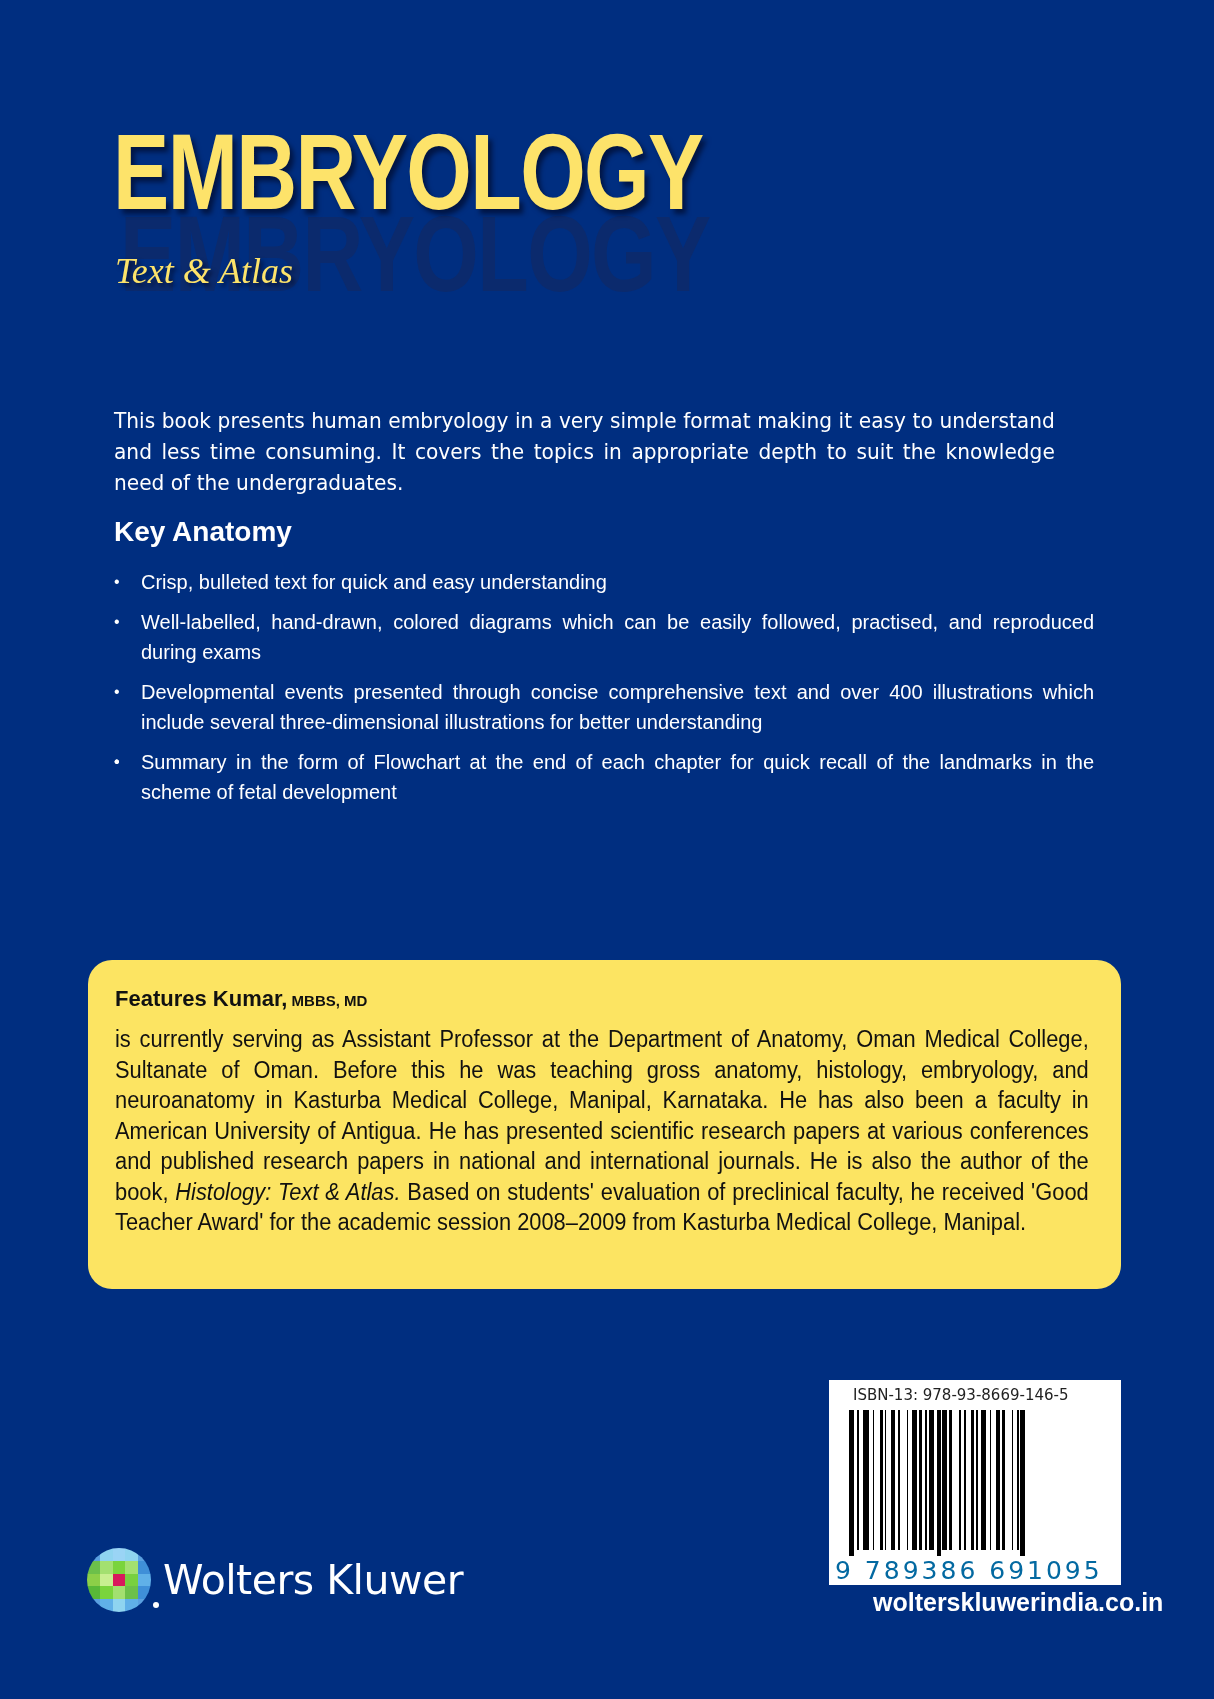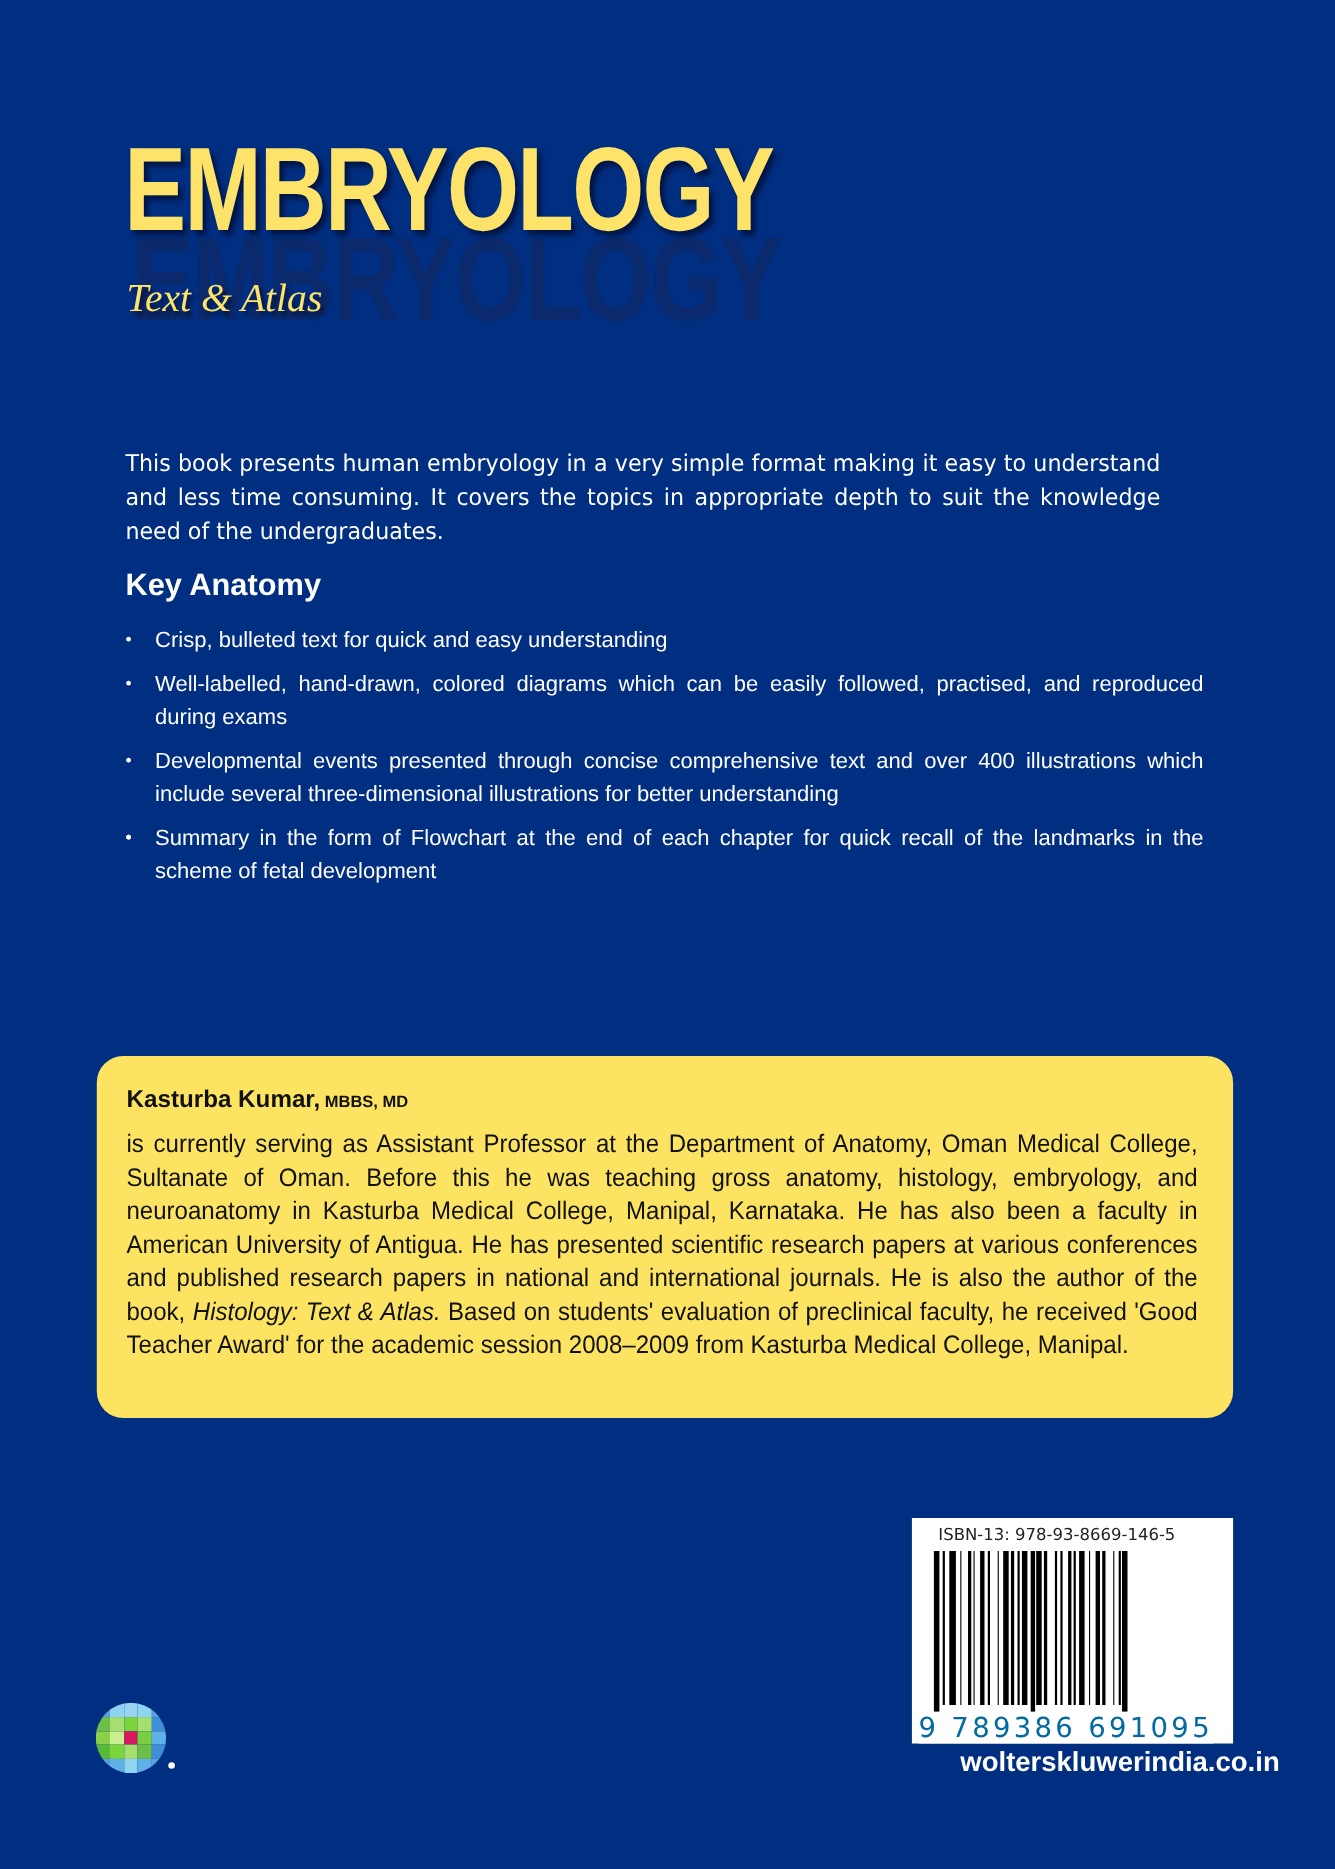--- a/index.html
+++ b/index.html
@@ -132,21 +132,21 @@
 <ul class="features">
   <li><span class="bullet">•</span><span>Crisp, bulleted text for quick and easy understanding</span></li>
   <li><span class="bullet">•</span><span>Well-labelled, hand-drawn, colored diagrams which can be easily followed, practised, and reproduced during exams</span></li>
   <li><span class="bullet">•</span><span>Developmental events presented through concise comprehensive text and over 400 illustrations which include several three-dimensional illustrations for better understanding</span></li>
   <li><span class="bullet">•</span></li>
   <li><span class="bullet">•</span><span>Summary in the form of Flowchart at the end of each chapter for quick recall of the landmarks in the scheme of fetal development</span></li>
 </ul>
 
 <div class="author-box">
   <div class="author-name">
-    <span>Kasturba Kumar,</span><span class="author-cred"> MBBS, MD</span>
+    <span>Features Kumar,</span><span class="author-cred"> MBBS, MD</span>
   </div>
   <div class="author-bio"><span>is currently serving as Assistant Professor at the  Department of Anatomy, Oman Medical College, Sultanate of Oman. Before this he was teaching gross anatomy, histology, embryology, and neuroanatomy in Kasturba Medical College, Manipal, Karnataka. He has also been a faculty in American University of Antigua. He has presented scientific research papers at various conferences and published research papers in national and international journals. He is also the author of the book, </span><i>Histology: Text &amp; Atlas.</i><span> Based on students' evaluation of preclinical faculty, he received 'Good Teacher Award' for the academic session 2008–2009 from Kasturba Medical College, Manipal.</span></div>
 </div>
 
 <div class="isbn-box">
   <div class="isbn-label">ISBN-13: 978-93-8669-146-5</div>
   <div class="barcode" id="barcode">
       <span class="long" style="background: rgb(0, 0, 0); width: 5.1px;"></span>
       <span class="long" style="background: transparent; width: 3.4px;"></span>
       <span style="background: rgb(0, 0, 0); width: 1.7px;"></span>
@@ -228,13 +228,14 @@
       <div style="background: rgb(163, 224, 112);"></div>
       <div style="background: rgb(108, 192, 74);"></div>
       <div style="background: rgb(63, 143, 216);"></div>
       <div style="background: rgb(90, 160, 224);"></div>
       <div style="background: rgb(96, 176, 232);"></div>
       <div style="background: rgb(143, 212, 240);"></div>
       <div style="background: rgb(96, 176, 232);"></div>
       <div style="background: rgb(90, 160, 224);"></div>
     </div>
   <div class="logo-dot"></div>
+  <div class="logo-text">Wolters Kluwer</div>
 </div>
 
 </body></html>

